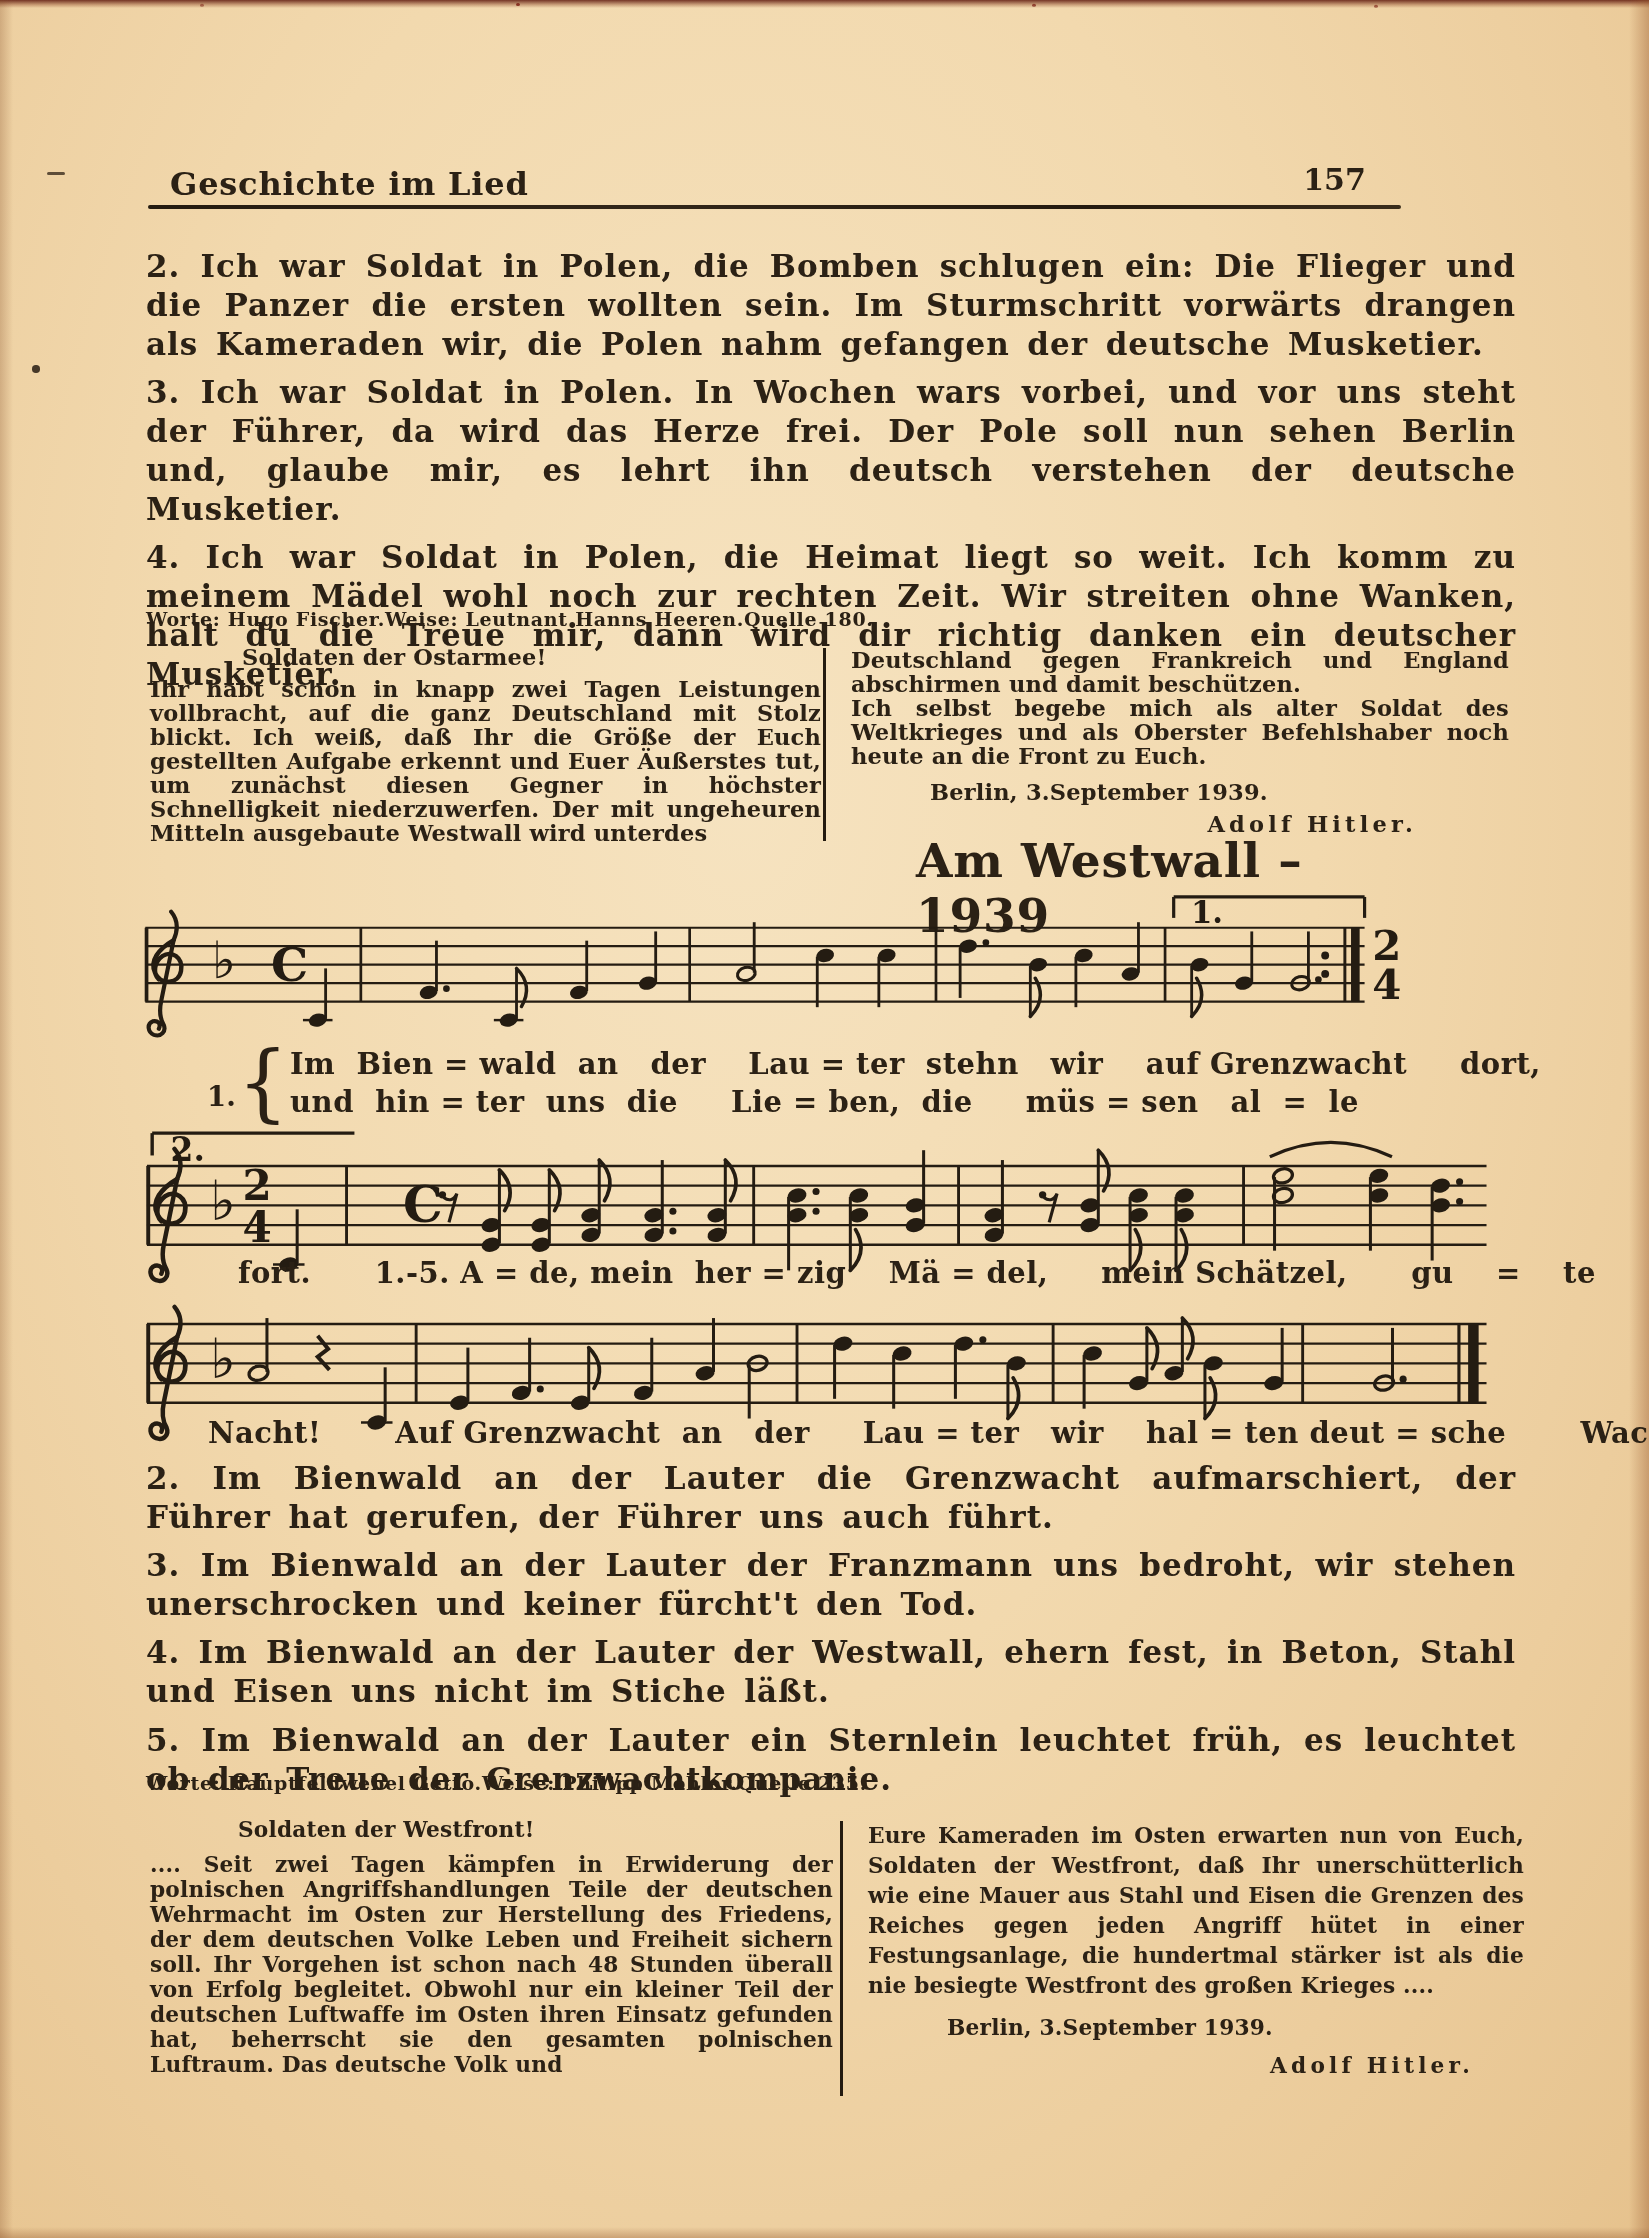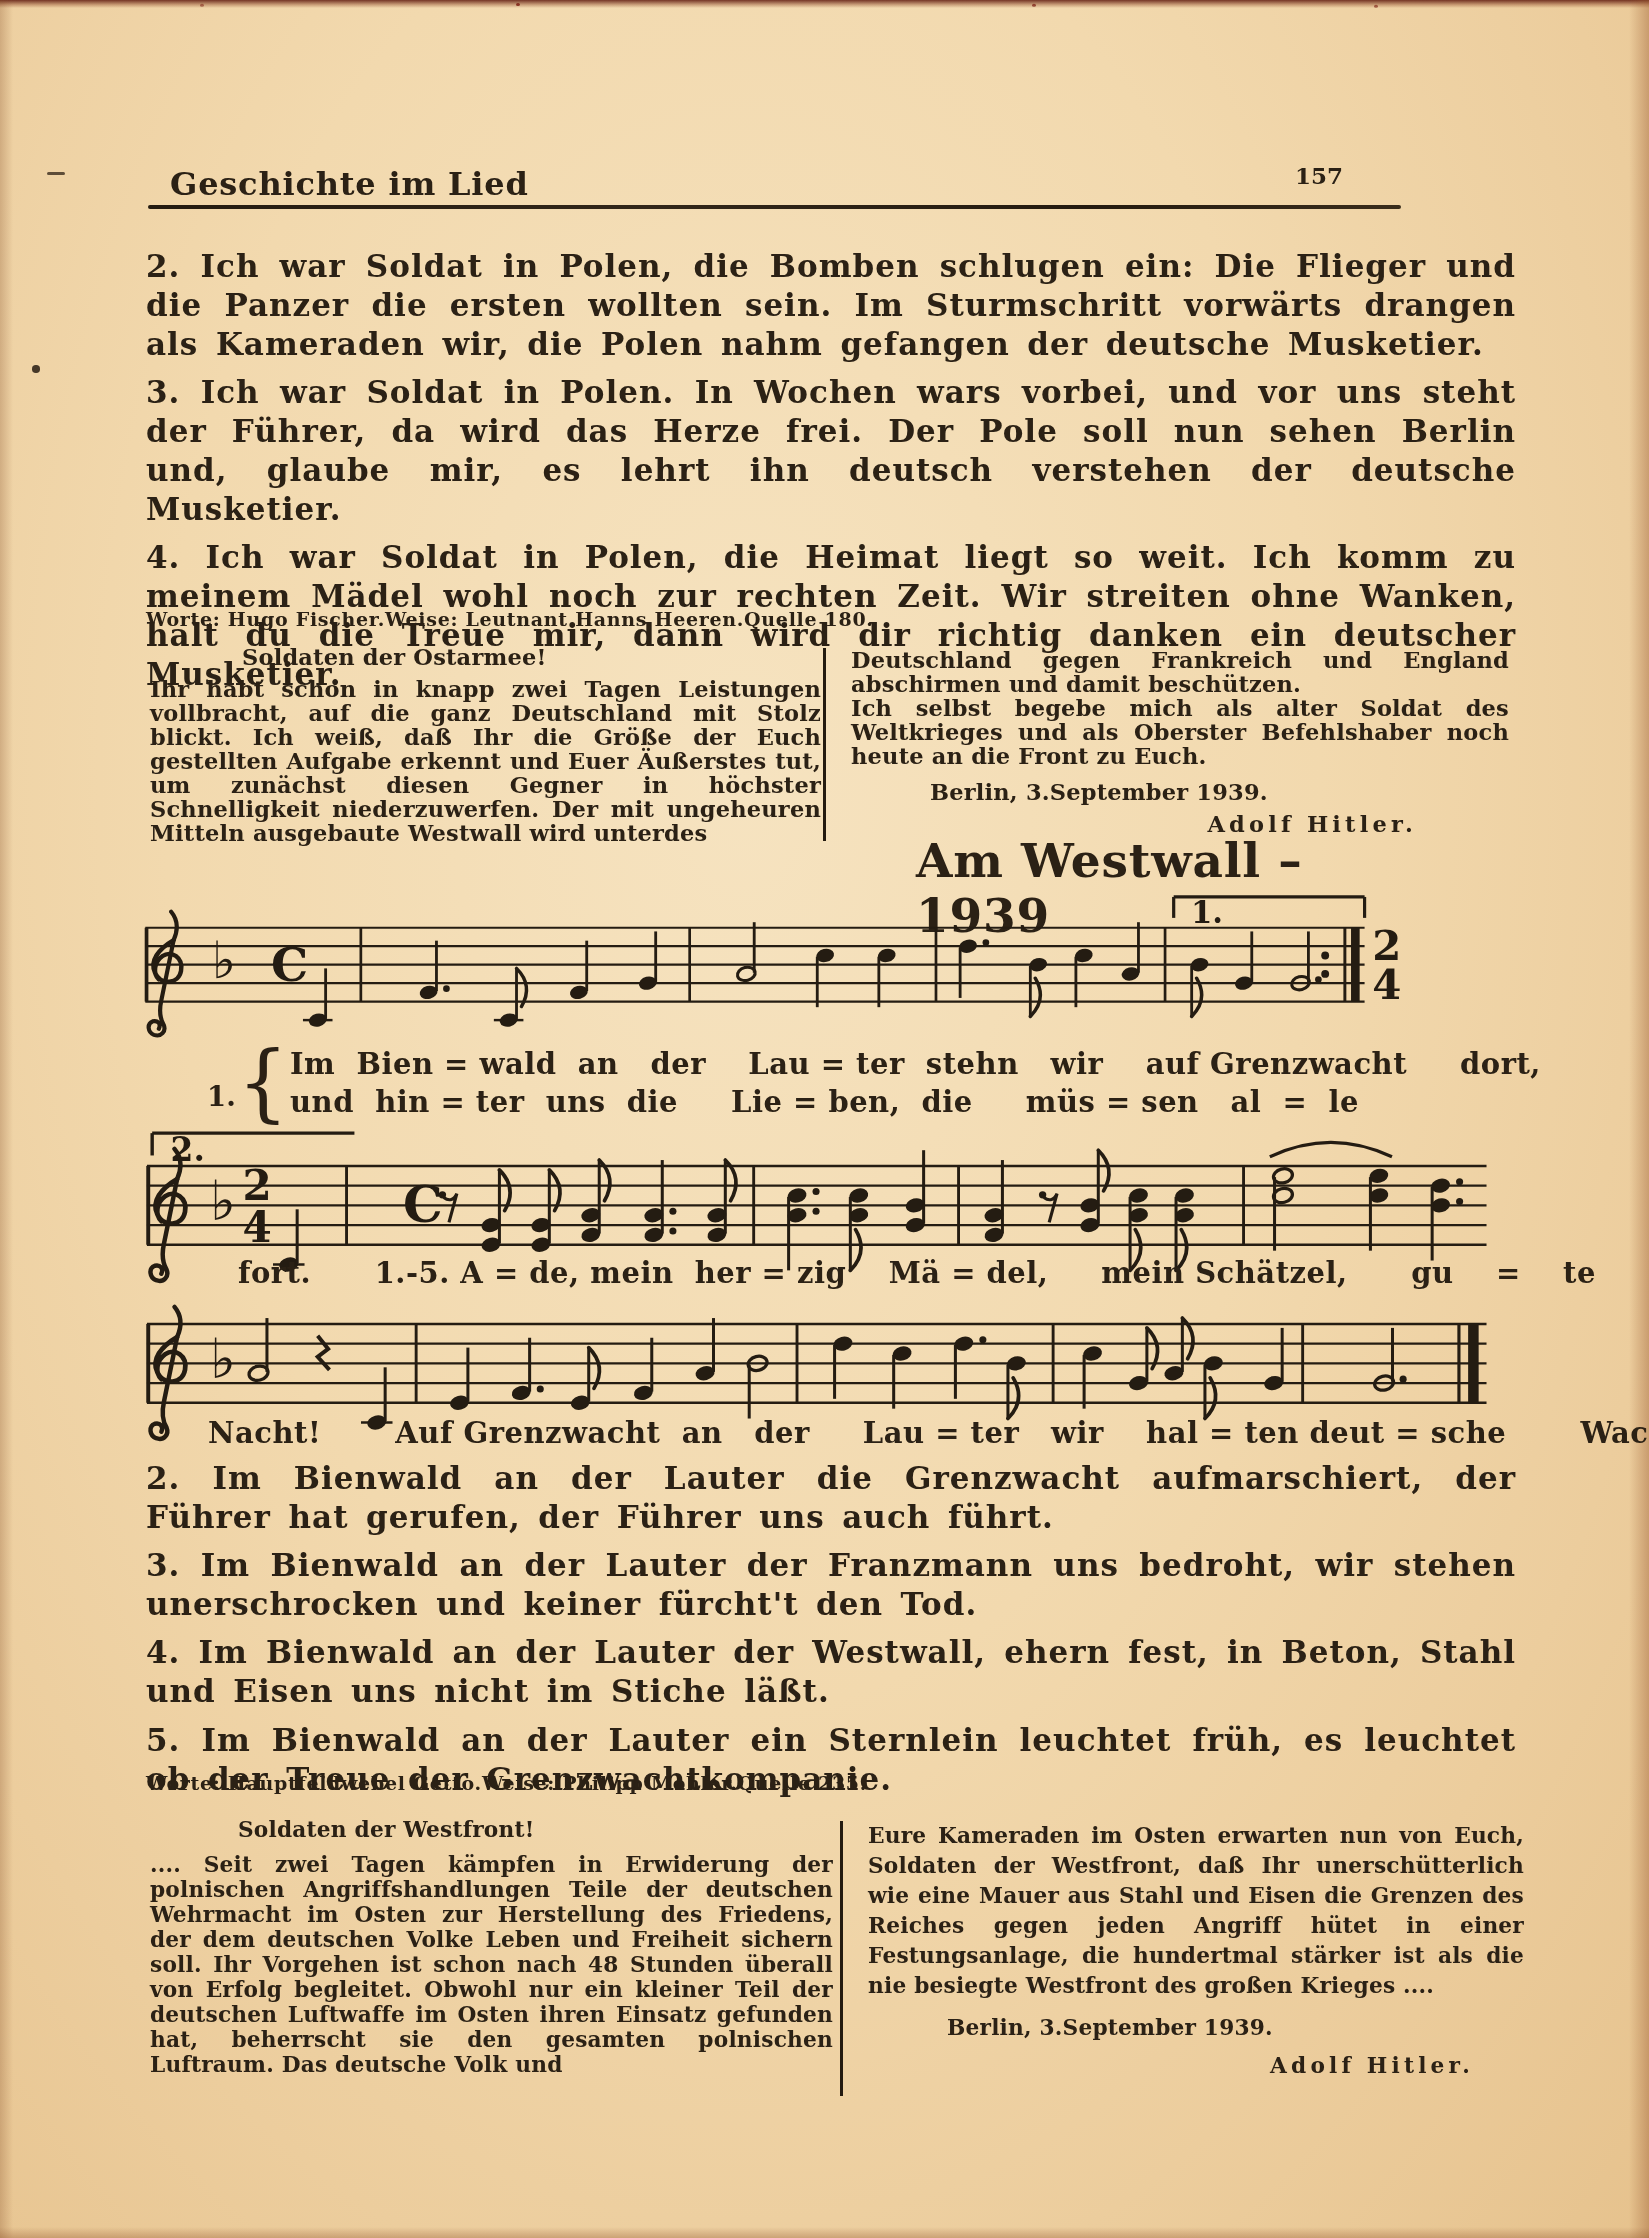--- a/index.html
+++ b/index.html
@@ -18,21 +18,21 @@
   .edge-bottom{position:absolute;left:0;bottom:0;width:100%;height:11.7px;
     background:linear-gradient(to top, rgba(140,80,40,.38), rgba(0,0,0,0));}
   .speckles{position:absolute;left:516px;top:2.5px;width:4.2px;height:3.3px;border-radius:50%;
     background:rgba(120,25,15,.8);
     box-shadow:516px 0.8px 0 rgba(120,25,15,.7), 858px 1.7px 0 rgba(120,25,15,.6), -316px 0.8px 0 rgba(120,25,15,.5);}
   .margin-dash{position:absolute;left:47px;top:172px;width:18.3px;height:3.3px;border-radius:1.7px;background:rgba(45,32,20,.75);}
   .margin-dot{position:absolute;left:32px;top:365px;width:7.5px;height:7.5px;border-radius:50%;background:rgba(40,28,18,.85);}
 
   .abs{position:absolute;}
   .header-title{left:146px;top:165px;font-size:32px;font-weight:bold;letter-spacing:0.8px;margin-left:24px;}
-  .page-number{left:1295px;top:162px;width:79px;font-size:23px;font-weight:bold;text-align:left;}
+  .page-number{left:1295px;top:162px;width:79px;font-size:30px;font-weight:bold;text-align:center;}
   .header-rule{left:148px;top:205px;width:1253px;height:4.2px;border-radius:2.5px;
     background:linear-gradient(to right,#241b10 0%, #32271a 40%, #241b10 75%, #3a2d1c 100%);}
 
   .verse-block{left:146px;width:1370px;font-size:31px;font-weight:bold;line-height:39px;
     letter-spacing:1px;word-spacing:5.8px;text-align:justify;}
   .verse-block p{margin:0 0 9.2px 0;}
   .verses-top{top:247px;}
   .verses-bottom{top:1459px;}
 
   .credits{left:146px;display:flex;font-size:19px;font-weight:bold;letter-spacing:0.7px;}

